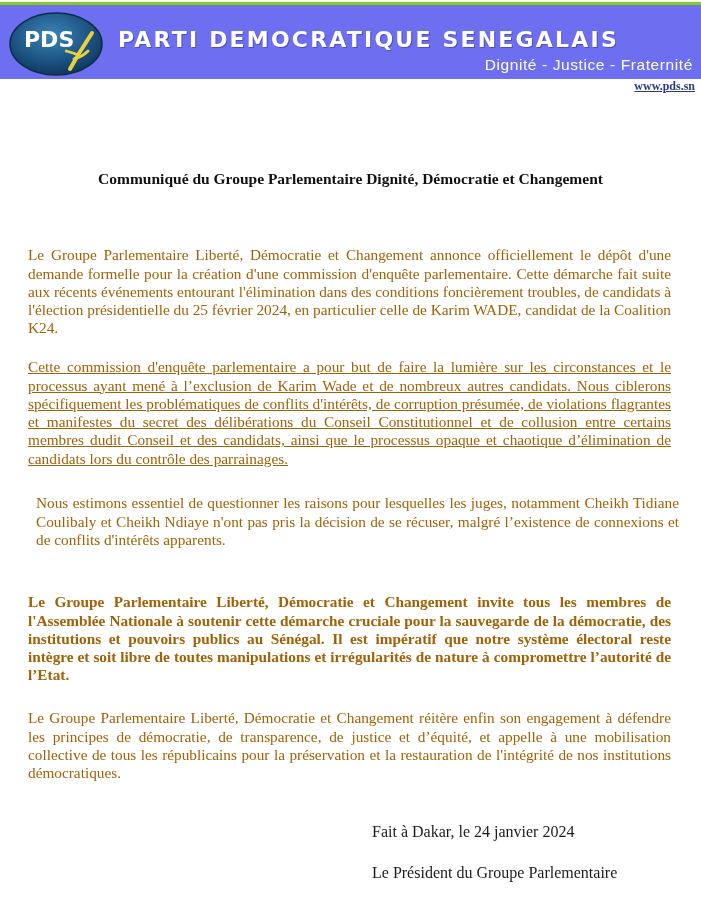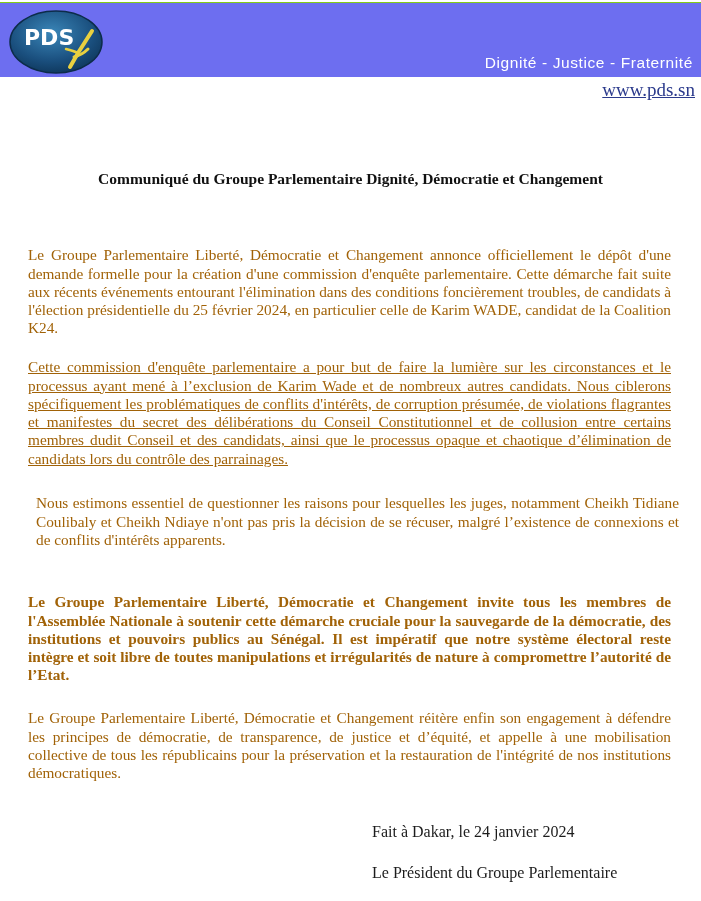--- a/index.html
+++ b/index.html
@@ -1,21 +1,21 @@
 <!DOCTYPE html>
 <html><head>
   <meta charset="utf-8">
   <style>
     html, body { margin: 0; padding: 0; background: #ffffff; }
     body { width: 701px; height: 901px; overflow: hidden; position: relative; font-family: "Liberation Serif", serif; color: #1a1a1a; }
-    .banner { position: absolute; left: 0; top: 2px; width: 701px; height: 74px; background: #6d6ef0; border-top: 1px solid #84cc16; }
+    .banner { position: absolute; left: 0; top: 2px; width: 701px; height: 74px; background: #6d6ef0; border-top: 3px solid #84cc16; }
     .logo { position: absolute; left: 8px; top: 6px; width: 96px; height: 66px; }
     .banner-title { position: absolute; left: 118px; top: 22px; font-family: "DejaVu Sans", sans-serif; font-weight: bold; font-size: 22px; letter-spacing: 2.2px; color: #ffffff; white-space: nowrap; text-shadow: 1px 1px 0 #4c4dc0; }
     .banner-motto { position: absolute; right: 8px; top: 51px; font-family: "Liberation Sans", sans-serif; font-size: 15.5px; color: #ffffff; letter-spacing: 0.6px; white-space: nowrap; }
-    .website { position: absolute; right: 6px; top: 79px; font-family: "Liberation Serif", serif; font-weight: normal; font-size: 19px; color: #2b3a8c; text-decoration: underline; }
+    .website { position: absolute; right: 6px; top: 79px; font-family: "Liberation Serif", serif; font-weight: bold; font-size: 12px; color: #2b3a8c; text-decoration: underline; }
     .doc-title { position: absolute; left: 0; width: 701px; top: 170px; text-align: center; font-weight: bold; font-size: 15.5px; color: #111; }
     .para { position: absolute; left: 28px; width: 643px; font-size: 15.3px; line-height: 18.3px; text-align: justify; color: #a16207; }
     .p1 { top: 231px; }
     .p2 { top: 343px; text-decoration: underline; }
     .p3 { top: 479px; margin-left: 8px; }
     .p4 { top: 578px; font-weight: bold; }
     .p5 { top: 694px; }
     .sign { position: absolute; left: 372px; font-size: 16px; color: #1c1c1c; white-space: nowrap; }
     .sign-date { top: 823px; }
     .sign-role { top: 864px; }
@@ -31,20 +31,21 @@
         <stop offset="70%" stop-color="#1a4f7e"></stop>
         <stop offset="100%" stop-color="#103a60"></stop>
       </radialGradient>
     </defs>
     <ellipse cx="48" cy="33" rx="46" ry="31" fill="url(#og)" stroke="#0c2c4a" stroke-width="1.5"></ellipse>
     <text x="16" y="36" font-family="DejaVu Sans, sans-serif" font-weight="bold" font-size="22" fill="#ffffff">PDS</text>
     <path d="M62 58 L70 44 L84 22" stroke="#e8d040" stroke-width="4" fill="none" stroke-linecap="round"></path>
     <path d="M66 48 Q74 46 80 40" stroke="#e8d040" stroke-width="3" fill="none" stroke-linecap="round"></path>
     <path d="M58 40 Q66 42 70 44" stroke="#e8d040" stroke-width="2.5" fill="none" stroke-linecap="round"></path>
   </svg>
+  <div class="banner-title">PARTI DEMOCRATIQUE SENEGALAIS</div>
   <div class="banner-motto">Dignité - Justice - Fraternité</div>
 </div>
 
 <a class="website">www.pds.sn</a>
 
 <div class="doc-title">Communiqué du Groupe Parlementaire Dignité, Démocratie et Changement</div>
 
 <p class="para p1">Le Groupe Parlementaire Liberté, Démocratie et Changement annonce officiellement le dépôt d'une demande formelle pour la création d'une commission d'enquête parlementaire. Cette démarche fait suite aux récents événements entourant l'élimination dans des conditions foncièrement troubles, de candidats à l'élection présidentielle du 25 février 2024, en particulier celle de Karim WADE, candidat de la Coalition K24.</p>
 <p class="para p2">Cette commission d'enquête parlementaire a pour but de faire la lumière sur les circonstances et le processus ayant mené à l’exclusion de Karim Wade et de nombreux autres candidats. Nous ciblerons spécifiquement les problématiques de conflits d'intérêts, de corruption présumée, de violations flagrantes et manifestes du secret des délibérations du Conseil Constitutionnel et de collusion entre certains membres dudit Conseil et des candidats, ainsi que le processus opaque et chaotique d’élimination de candidats lors du contrôle des parrainages.</p>
 <p class="para p3">Nous estimons essentiel de questionner les raisons pour lesquelles les juges, notamment Cheikh Tidiane Coulibaly et Cheikh Ndiaye n'ont pas pris la décision de se récuser, malgré l’existence de connexions et de conflits d'intérêts apparents.</p>

